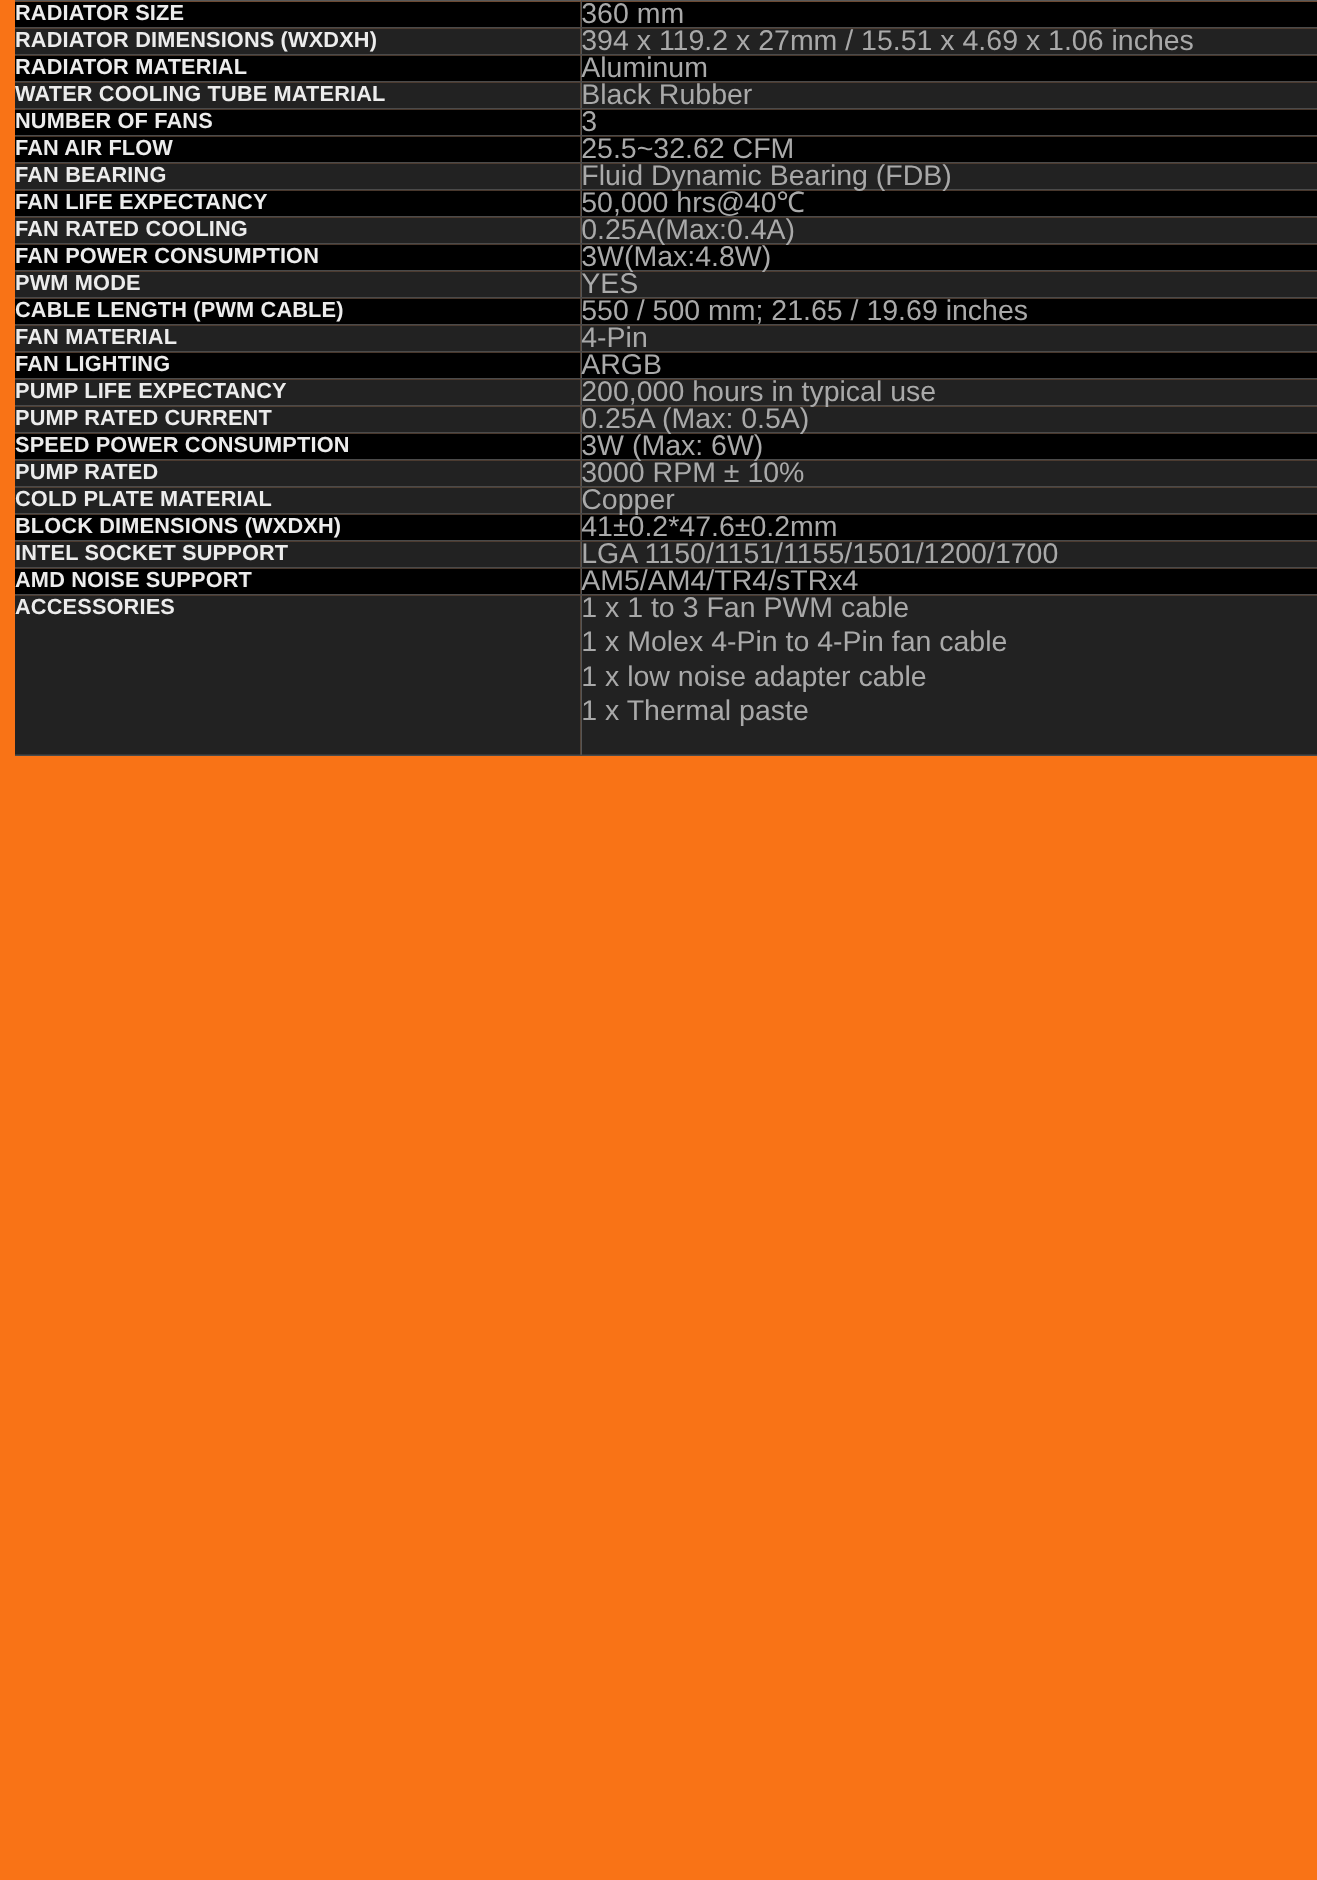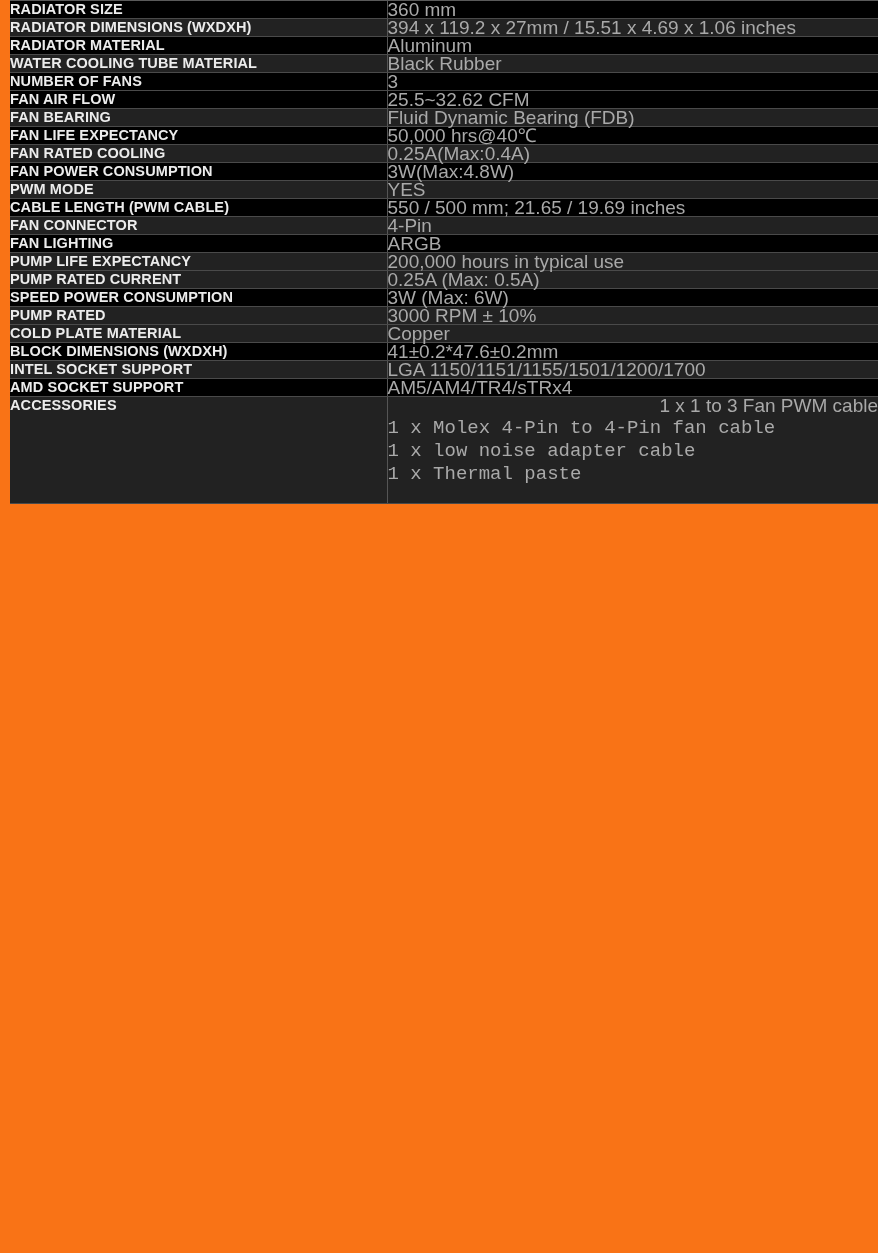--- a/index.html
+++ b/index.html
@@ -63,29 +63,27 @@
     line-height: 17px;
     box-sizing: border-box;
   }
 
   td.spec-value .value-line {
     display: block;
     line-height: 23px;
   }
   td.spec-value .value-line:first-child {
     line-height: 17px;
-    text-align: right;
   }
   td.spec-value.multiline .value-line:first-child {
     line-height: 17px;
   }
   td.spec-value.multiline .value-line + .value-line {
     margin-top: 6px;
     line-height: 17px;
-    font-family: Liberation Mono, monospace;
   }
   td.spec-value.multiline {
     padding-bottom: 20px;
   }
 </style>
 </head>
 <body>
 
 <div id="spec-sheet">
   <table class="spec-table">
@@ -132,21 +130,21 @@
         </tr>
         <tr class="alt">
           <td class="spec-label">PWM MODE</td>
           <td class="spec-value">YES</td>
         </tr>
         <tr>
           <td class="spec-label">CABLE LENGTH (PWM CABLE)</td>
           <td class="spec-value">550 / 500 mm; 21.65 / 19.69 inches</td>
         </tr>
         <tr class="alt">
-          <td class="spec-label">FAN CONNECTOR</td>
+          <td class="spec-label">FAN MATERIAL</td>
           <td class="spec-value">4-Pin</td>
         </tr>
         <tr>
           <td class="spec-label">FAN LIGHTING</td>
           <td class="spec-value">ARGB</td>
         </tr>
         <tr class="alt">
           <td class="spec-label">PUMP LIFE EXPECTANCY</td>
           <td class="spec-value">200,000 hours in typical use</td>
         </tr>
@@ -168,21 +166,21 @@
         </tr>
         <tr>
           <td class="spec-label">BLOCK DIMENSIONS (WXDXH)</td>
           <td class="spec-value">41±0.2*47.6±0.2mm</td>
         </tr>
         <tr class="alt">
           <td class="spec-label">INTEL SOCKET SUPPORT</td>
           <td class="spec-value">LGA 1150/1151/1155/1501/1200/1700</td>
         </tr>
         <tr>
-          <td class="spec-label">AMD SOCKET SUPPORT</td>
+          <td class="spec-label">AMD NOISE SUPPORT</td>
           <td class="spec-value">AM5/AM4/TR4/sTRx4</td>
         </tr>
         <tr class="alt">
           <td class="spec-label">ACCESSORIES</td>
           <td class="spec-value multiline">
             <span class="value-line">1 x 1 to 3 Fan PWM cable</span>
             <span class="value-line">1 x Molex 4-Pin to 4-Pin fan cable</span>
             <span class="value-line">1 x low noise adapter cable</span>
             <span class="value-line">1 x Thermal paste</span>
           </td>

